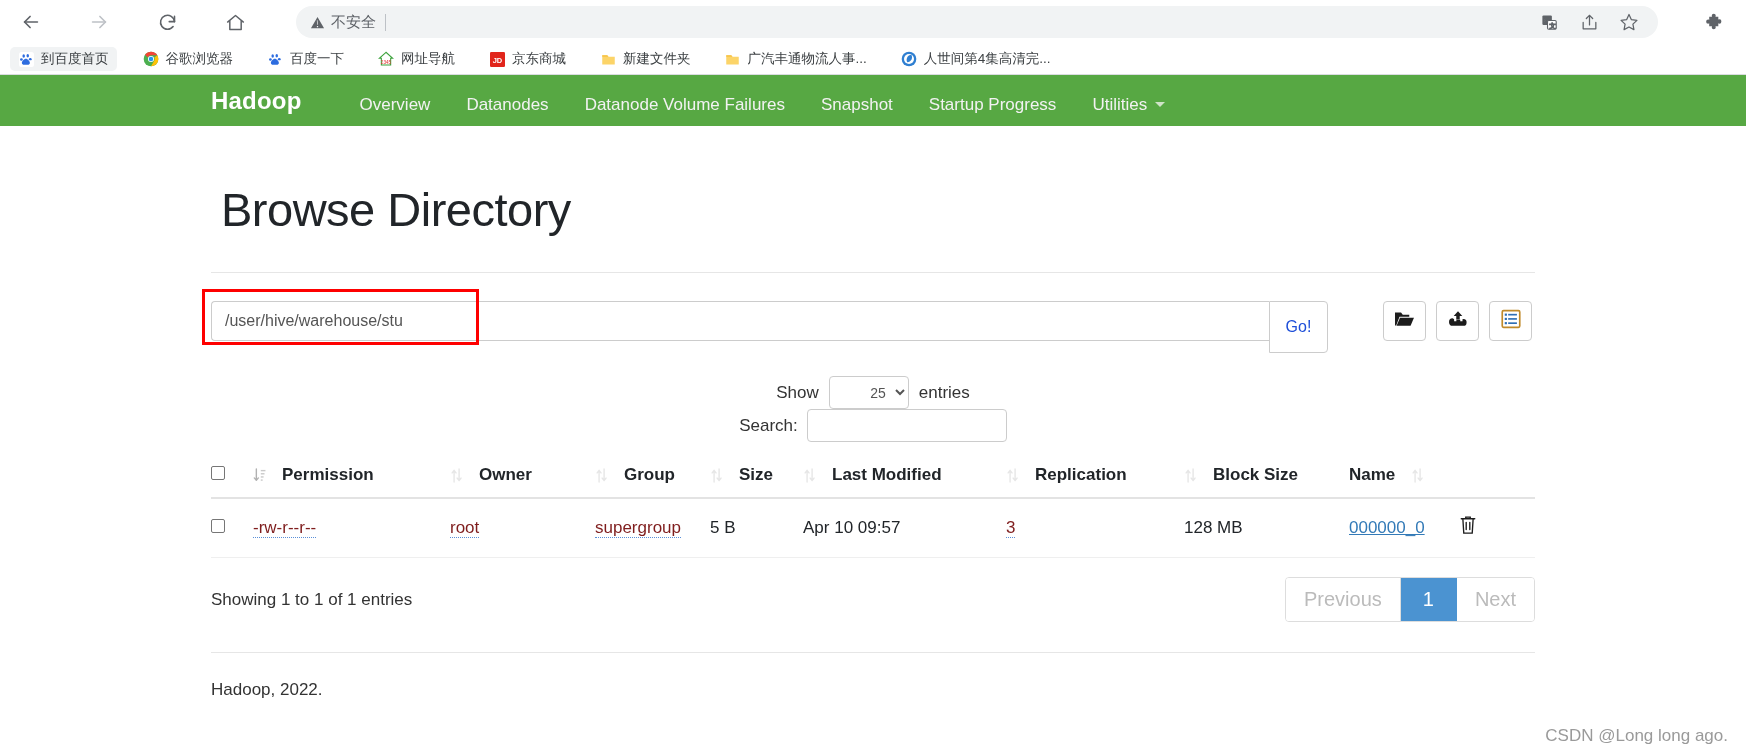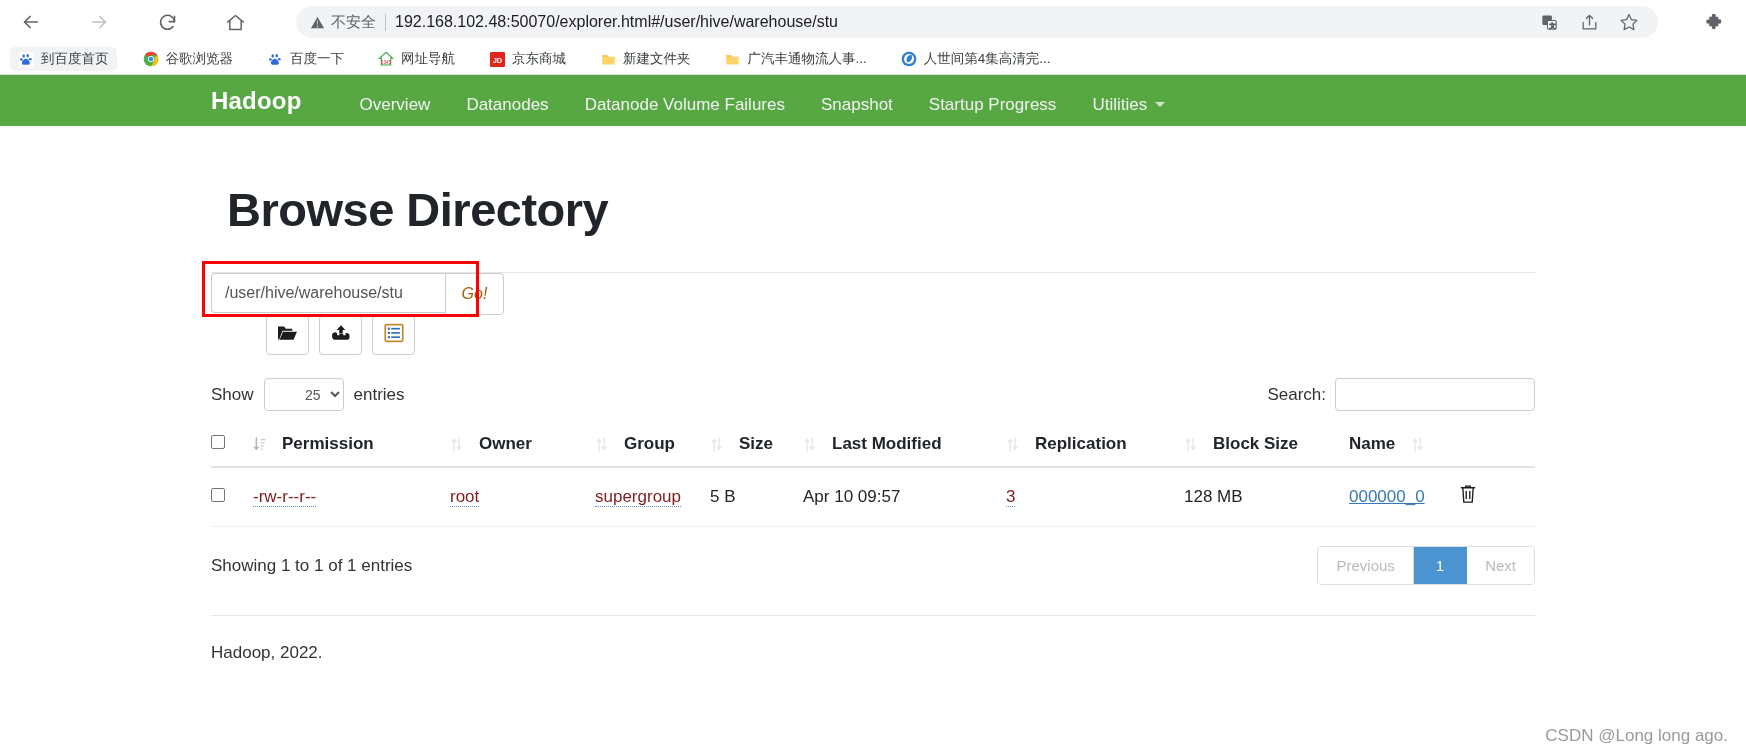--- a/index.html
+++ b/index.html
@@ -139,36 +139,36 @@
     border-top: 5px solid #cfe3c7;
     display: inline-block;
   }
 
   
   .page {
     padding: 0 211px;
   }
   .page-title {
     font-size: 47px;
-    font-weight: bold;
+    font-weight: normal;
     color: #212529;
-    margin: 56px 0 0 16px;
+    margin: 56px 0 0 10px;
     letter-spacing: -0.5px;
   }
   .title-rule {
     height: 1px;
     background: #e6e6e6;
     margin-top: 35px;
   }
 
   
   .path-row {
     display: flex;
     align-items: flex-start;
-    flex-direction: column;
+    margin-top: 28px;
   }
   .input-group {
     display: flex;
     flex: 1 1 auto;
     max-width: 1117px;
     position: relative;
   }
   .path-input {
     flex: 1 1 auto;
     height: 40px;
@@ -177,29 +177,28 @@
     border-radius: 4px 0 0 4px;
     padding: 0 13px;
     font-size: 16px;
     color: #555555;
     font-family: "Liberation Sans", sans-serif;
     background: #ffffff;
     outline: none;
   }
   .go-btn {
     width: 59px;
-    height: 42px;
+    height: 52px;
     border: 1px solid #cccccc;
     border-radius: 0 4px 4px 0;
     background: #ffffff;
-    color: #a16207;
+    color: #1d4ed8;
     font-size: 16px;
     font-family: "Liberation Sans", sans-serif;
     cursor: pointer;
-    font-style: italic;
   }
   .red-highlight {
     position: absolute;
     left: -9px;
     top: -12px;
     width: 277px;
     height: 56px;
     border: 3px solid #fe0000;
     pointer-events: none;
   }
@@ -216,20 +215,21 @@
     display: flex; align-items: center; justify-content: center;
     cursor: pointer;
   }
 
   
   .controls-row {
     display: flex;
     align-items: center;
     justify-content: space-between;
     margin-top: 23px;
+    flex-direction: column;
   }
   .show-entries {
     display: flex;
     align-items: center;
     font-size: 17px;
     color: #333333;
     gap: 10px;
   }
   .len-select {
     height: 33px;
@@ -331,21 +331,21 @@
   }
   .info-text { font-size: 17px; color: #333333; }
   .pagination {
     display: flex;
     border: 1px solid #dddddd;
     border-radius: 4px;
     overflow: hidden;
   }
   .pg {
     padding: 10px 18px;
-    font-size: 15px;
+    font-size: 20px;
     color: #bbbbbb;
     background: #ffffff;
     border-right: 1px solid #dddddd;
     cursor: default;
   }
   .pg:last-child { border-right: none; }
   .pg.active {
     background: #4b93d1;
     color: #ffffff;
     border-color: #4b93d1;
@@ -401,21 +401,20 @@
     <div class="omnibox">
       <span class="omni-warn">
         <span class="tri">
           <svg width="15" height="15" viewBox="0 0 24 24" fill="currentColor">
               <path d="M12 3 1.5 21h21L12 3zm0 5.4 .55 7.1h-1.1L11 8.4h2zm-1 9.1h2v2h-2v-2z"></path>
             </svg>
         </span>
         <span>不安全</span>
       </span>
       <span class="omni-sep"></span>
-      <span class="omni-url">192.168.102.48:50070/explorer.html#/user/hive/warehouse/stu</span>
       <span class="omni-actions">
         <span class="icon-btn">
           <svg width="19" height="19" viewBox="0 0 24 24" fill="none" stroke="currentColor" stroke-width="1.4">
               <rect x="3" y="3" width="12" height="12" rx="1.5" fill="currentColor" stroke="none"></rect>
               <text x="5.5" y="12.4" font-size="9" fill="#ffffff" font-family="Liberation Sans, sans-serif">G</text>
               <rect x="9.5" y="9.5" width="11" height="11" rx="1.5" fill="#ffffff" stroke="currentColor"></rect>
               <text x="12" y="18.4" font-size="8" fill="currentColor" font-family="Liberation Sans, sans-serif">文</text>
             </svg>
         </span>
         <span class="icon-btn">

